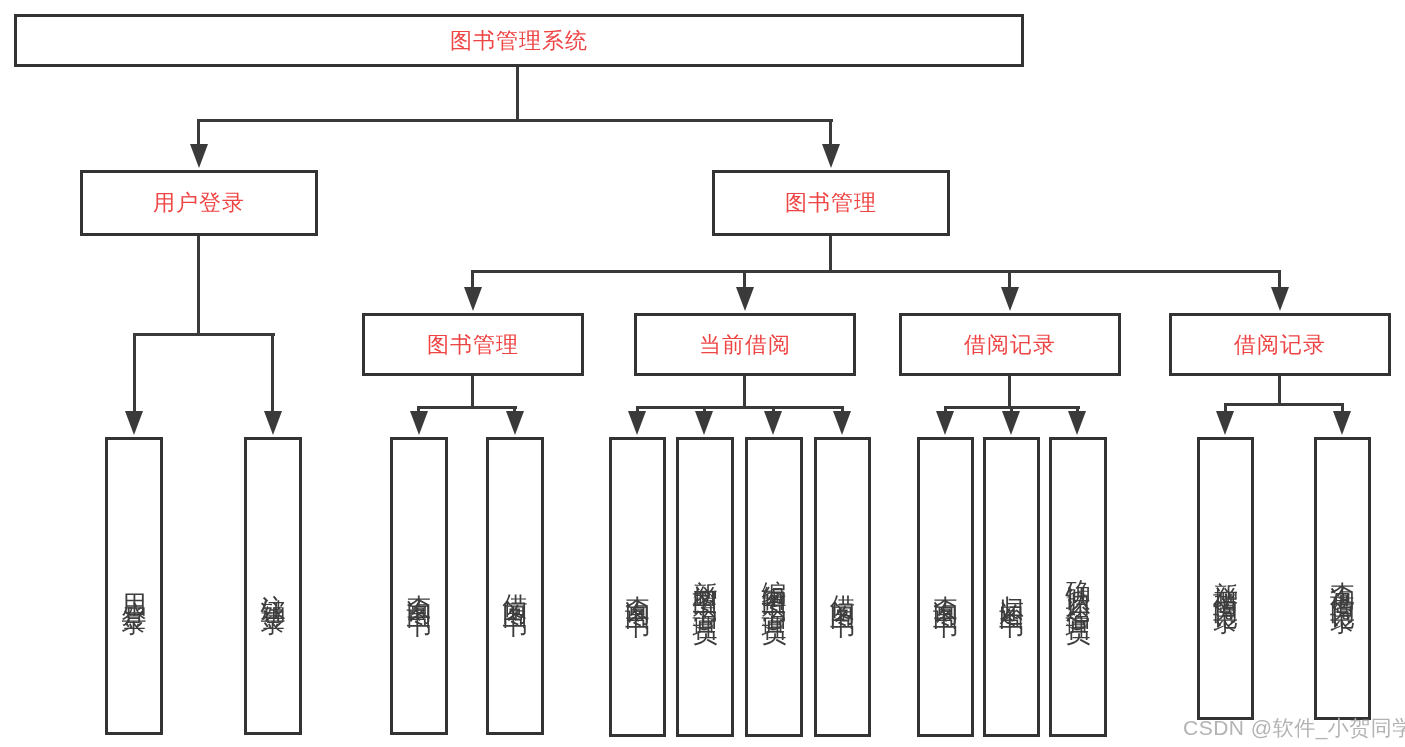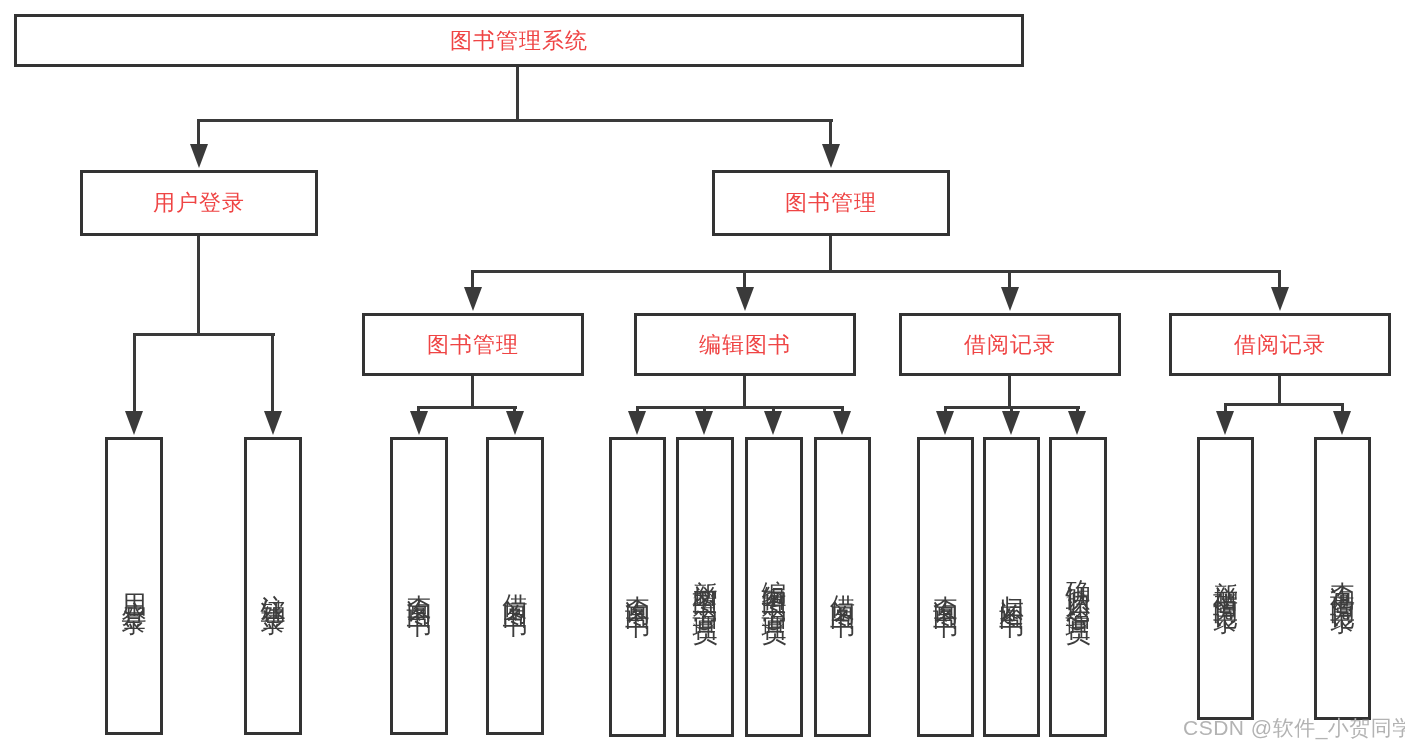--- a/index.html
+++ b/index.html
@@ -93,21 +93,21 @@
   <div class="arrow" style="left:736px;top:287px"></div>
   <div class="ln" style="left:1008px;top:270px;width:3px;height:19px"></div>
   <div class="arrow" style="left:1001px;top:287px"></div>
   <div class="ln" style="left:1278px;top:270px;width:3px;height:19px"></div>
   <div class="arrow" style="left:1271px;top:287px"></div>
 
   <div class="box" style="left:362px;top:313px;width:222px;height:63px">
     <span class="hlabel">图书管理</span>
   </div>
   <div class="box" style="left:634px;top:313px;width:222px;height:63px">
-    <span class="hlabel">编辑图书</span>
+    <span class="hlabel">当前借阅</span>
   </div>
   <div class="box" style="left:899px;top:313px;width:222px;height:63px">
     <span class="hlabel">借阅记录</span>
   </div>
   <div class="box" style="left:1169px;top:313px;width:222px;height:63px">
     <span class="hlabel">借阅记录</span>
   </div>
 
   <div class="ln" style="left:471px;top:376px;width:3px;height:33px"></div>
   <div class="ln" style="left:418px;top:406px;width:99px;height:3px"></div>

